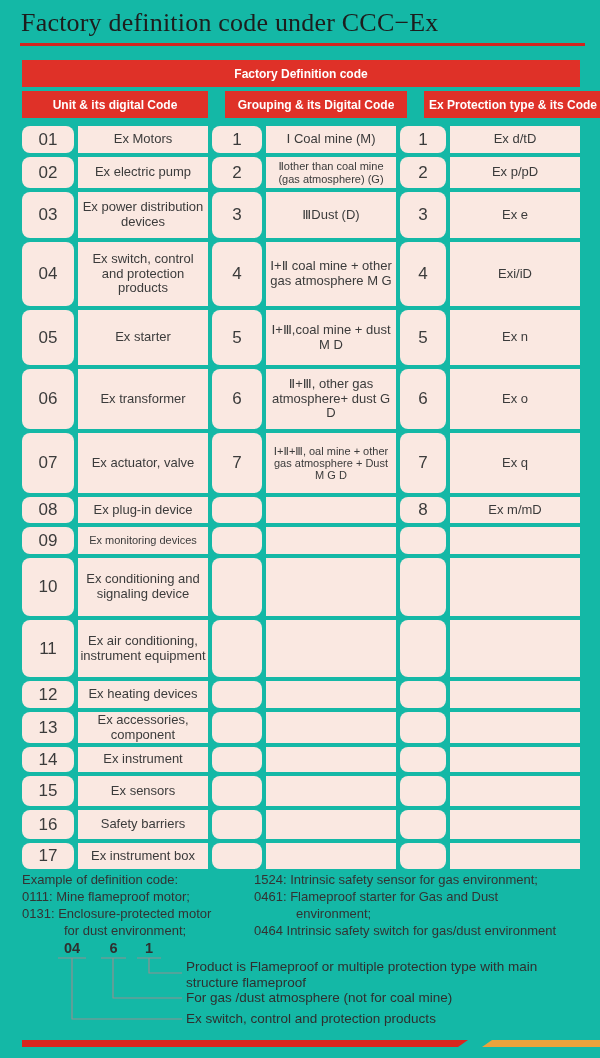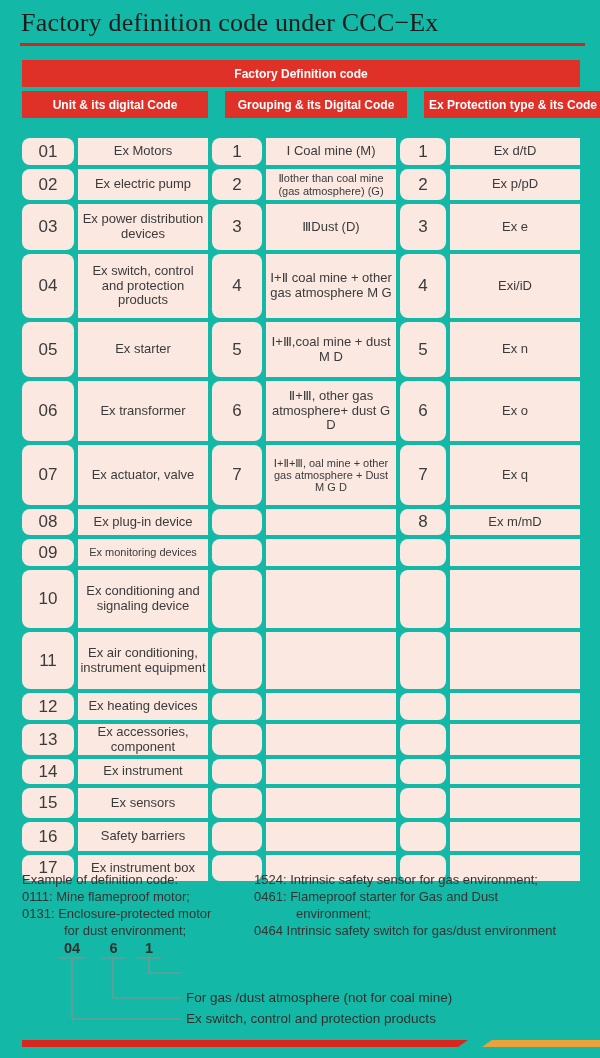--- a/index.html
+++ b/index.html
@@ -23,21 +23,21 @@
   }
   .dtable{position:absolute;left:22px;top:60px;width:558px;}
   .t-title{
     height:27px;margin-bottom:4px;
     background:#df3128;color:#ffffff;
     font-size:12px;font-weight:bold;
     display:flex;align-items:center;justify-content:center;
   }
   .t-colheads{
     display:grid;grid-template-columns:186px 182px 178px;column-gap:6px;
-    margin-bottom:20px;
+    margin-bottom:8px;
     gap:17px;
   }
   .t-colhead{
     height:27px;background:#df3128;color:#ffffff;
     font-size:12px;font-weight:bold;
     display:flex;align-items:center;justify-content:center;
     white-space:nowrap;
   }
   .t-body{
     display:grid;
@@ -228,20 +228,21 @@
     <span class="digit d0">04</span>
     <span class="digit d1">6</span>
     <span class="digit d2">1</span>
     <svg class="bk-lines" width="600" height="80" viewBox="0 0 600 80">
       <g stroke="#909090" stroke-width="1.2" fill="none">
         <path d="M58,1 H86 M72,1 V62 H182"></path>
         <path d="M101,1 H126 M113,1 V41 H182"></path>
         <path d="M137,1 H161 M149,1 V16 H182"></path>
       </g>
     </svg>
+    <div class="bk-label l0">Product is Flameproof or multiple protection type with main structure flameproof</div>
     <div class="bk-label l1">For gas /dust atmosphere (not for coal mine)</div>
     <div class="bk-label l2">Ex switch, control and protection products</div>
   </div>
 
   <div class="bottombar">
     <div class="bar-red"></div>
     <div class="bar-orange"></div>
   </div>
 
 </div>

